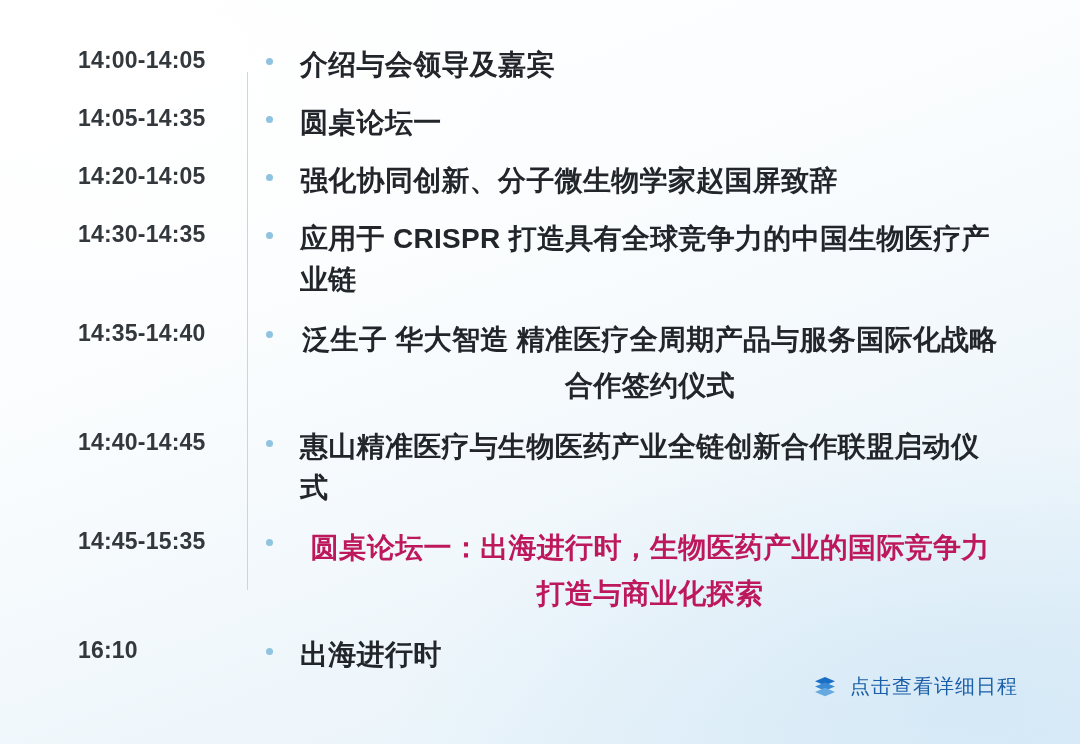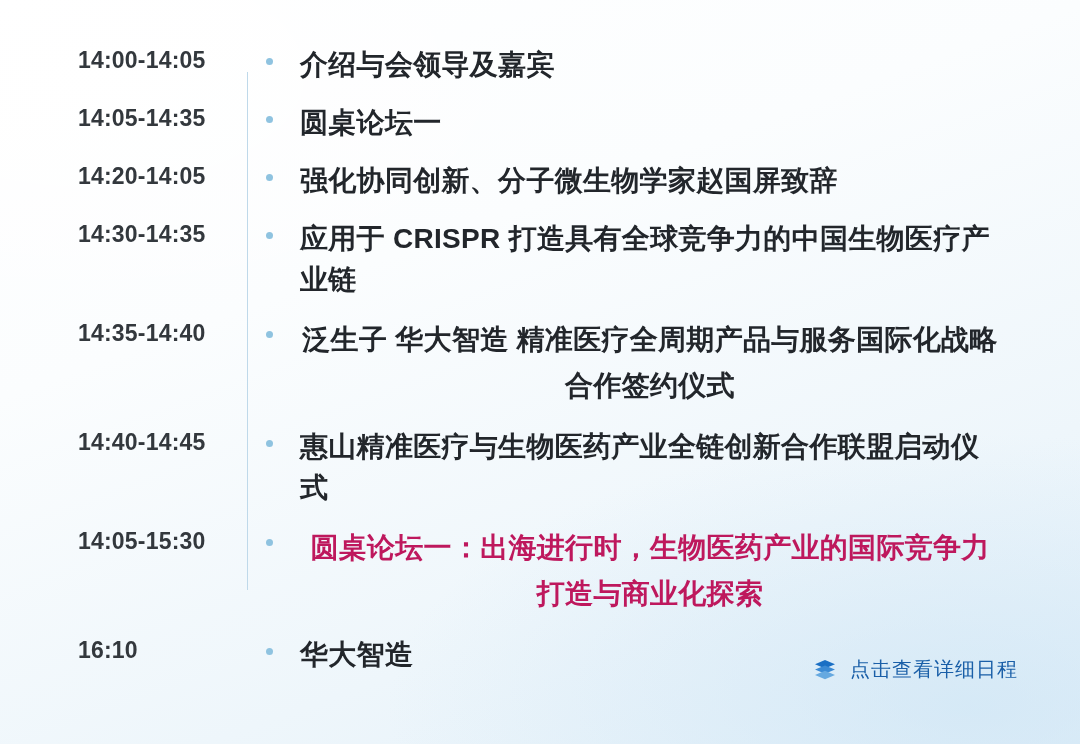--- a/index.html
+++ b/index.html
@@ -75,21 +75,21 @@
     letter-spacing: 0.3px;
     max-width: 700px;
   }
   .desc.highlight {
     color: #be185d;
   }
   .row.tall .desc { line-height: 46px; text-align: center; }
   .footer {
     position: absolute;
     right: 62px;
-    bottom: 61px;
+    bottom: 44px;
     display: flex;
     align-items: center;
     gap: 12px;
   }
   .footer-icon {
     width: 26px;
     height: 26px;
     display: block;
   }
   .footer-text {
@@ -149,34 +149,34 @@
 
   <div class="row">
     <div class="time">14:40-14:45</div>
     <div class="dot-cell">
         <span class="dot"></span>
       </div>
     <div class="desc">惠山精准医疗与生物医药产业全链创新合作联盟启动仪式</div>
   </div>
 
   <div class="row tall">
-    <div class="time">14:05-15:30</div>
+    <div class="time">14:45-15:35</div>
     <div class="dot-cell">
         <span class="dot"></span>
       </div>
     <div class="desc highlight">圆桌论坛一：出海进行时，生物医药产业的国际竞争力打造与商业化探索</div>
   </div>
 
 
   <div class="row">
     <div class="time">16:10</div>
     <div class="dot-cell">
         <span class="dot"></span>
       </div>
-    <div class="desc">华大智造</div>
+    <div class="desc">出海进行时</div>
   </div>
 
 </div>
 
 <div class="footer">
   <span>
     <svg class="footer-icon" viewBox="0 0 26 26" xmlns="http://www.w3.org/2000/svg">
       <path d="M3 7.2 L13 3 L23 7.2 L13 11.4 Z" fill="#1a6fc4"></path>
       <path d="M3 12.6 L13 8.4 L23 12.6 L13 16.8 Z" fill="#3b8ad4"></path>
       <path d="M3 18 L13 13.8 L23 18 L13 22.2 Z" fill="#66a9e0"></path>

